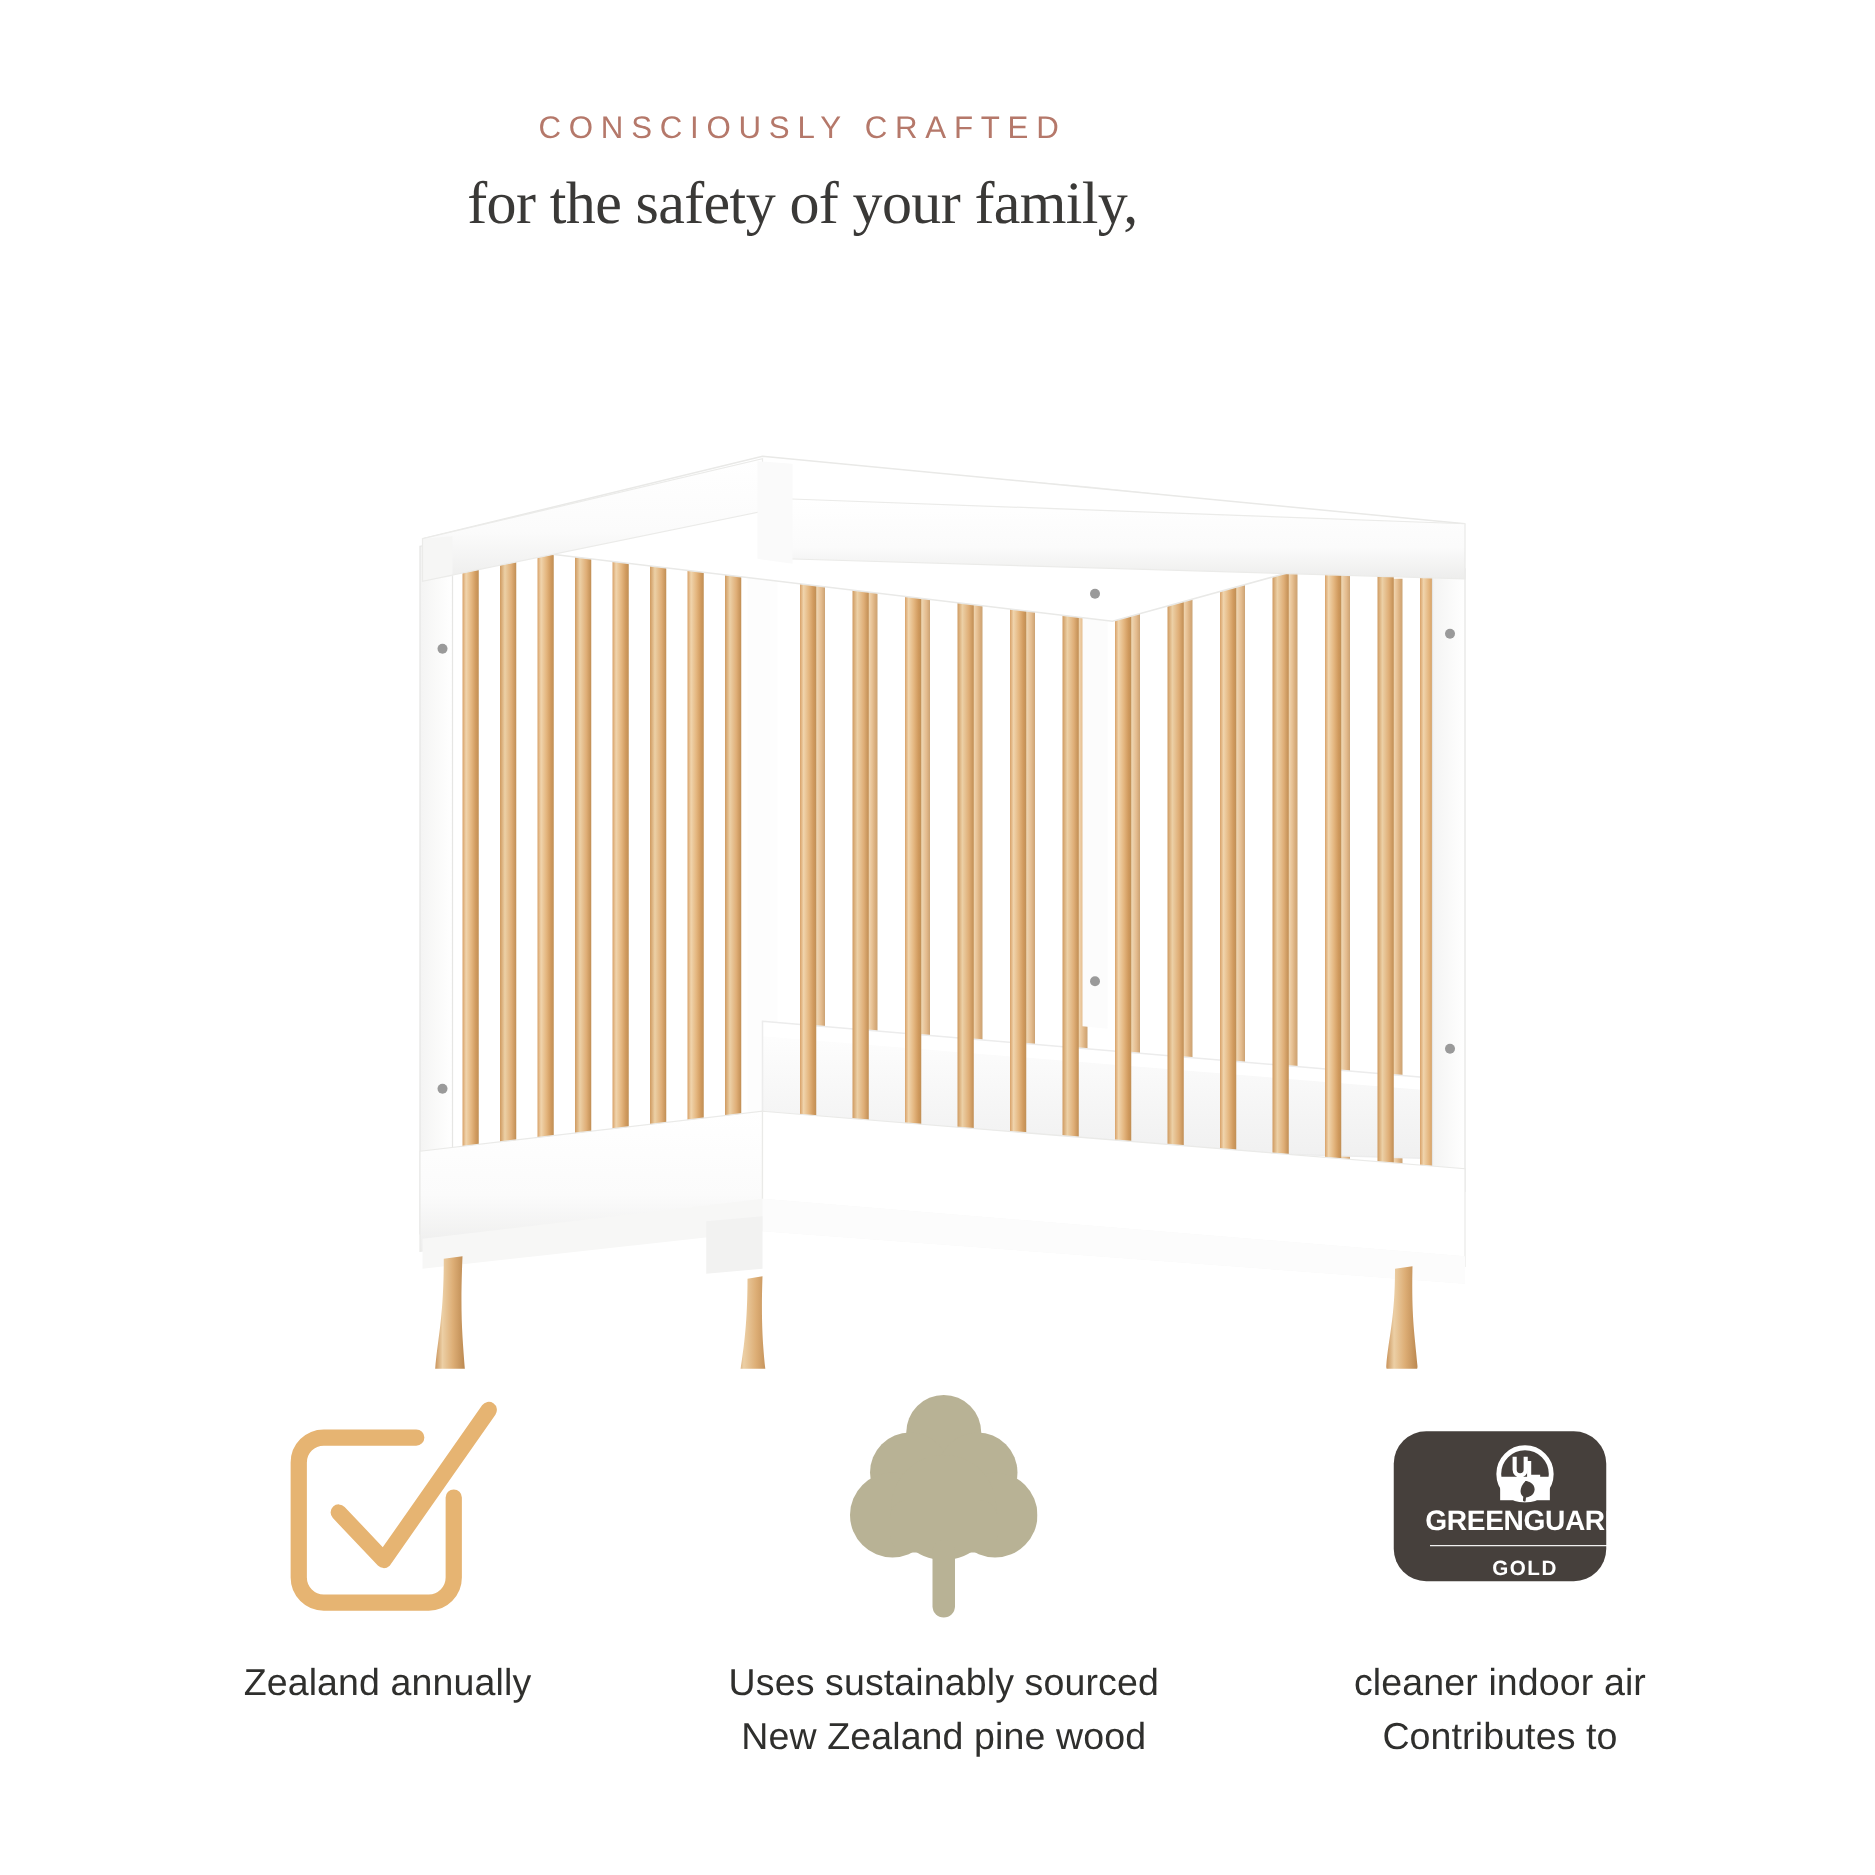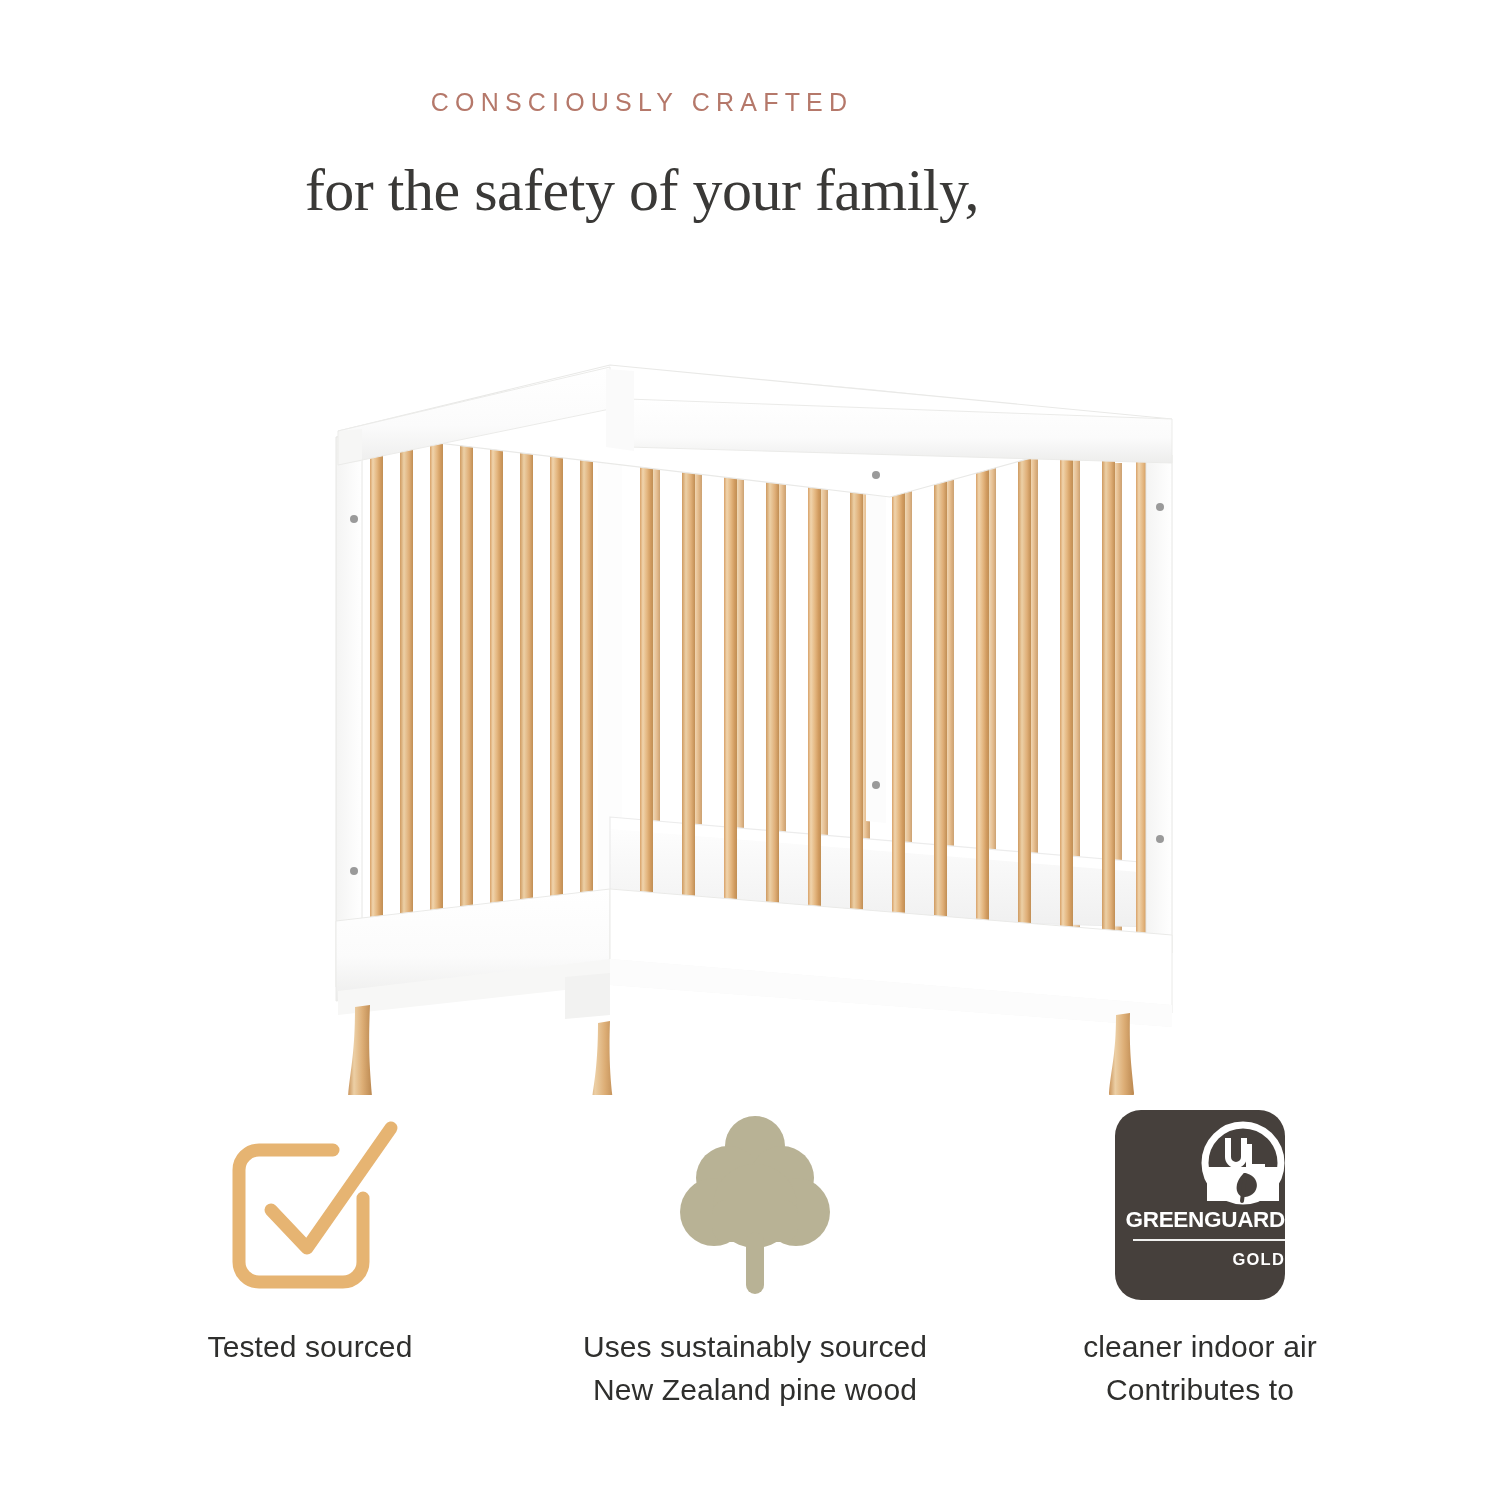--- a/index.html
+++ b/index.html
@@ -14,23 +14,23 @@
   
   .header { width: 1284px; padding-top: 88px; text-align: center; }
   .eyebrow {
     font-family: "Liberation Sans", sans-serif;
     font-size: 25px;
     letter-spacing: 6.2px;
     color: #b5786a;
     font-weight: 400;
   }
   .headline {
-    margin-top: 36px;
+    margin-top: 16px;
     font-family: "Liberation Serif", serif;
-    font-size: 60px;
+    font-size: 48px;
     line-height: 1.25;
     color: #3a3937;
     font-weight: 400;
     letter-spacing: -0.5px;
   }
   .headline .hl-line { display: block; }
 
   
   .product-stage {
     position: absolute;
@@ -61,26 +61,26 @@
     font-size: 30px;
     line-height: 1.42;
     color: #2f2f2d;
     font-weight: 400;
     letter-spacing: 0.1px;
   }
   .feature-caption .cap-line { display: block; }
 
   
   .gg-badge {
-    width: 170px; height: 190px;
+    width: 170px; height: 120px;
     background: #46403c;
     border-radius: 26px;
     display: flex;
     flex-direction: column;
-    align-items: flex-end;
+    align-items: center;
     padding-left: 40px;
   }
   .gg-ul { margin-top: 11px; }
   .gg-word {
     color: #ffffff;
     font-family: "Liberation Sans", sans-serif;
     font-weight: 700;
     font-size: 22.5px;
     letter-spacing: -0.3px;
     line-height: 1;
@@ -274,21 +274,21 @@
 <div class="features">
 
   <div class="feature">
     <div class="feature-icon">
       <svg width="190" height="182" viewBox="0 0 190 182">
         <path d="M148 84 V148 a20 20 0 0 1 -20 20 H44 a20 20 0 0 1 -20 -20 V56 a20 20 0 0 1 20 -20 H118" fill="none" stroke="#e6b472" stroke-width="13" stroke-linecap="round" stroke-linejoin="round"></path>
         <path d="M56 96 L92 134 L176 14" fill="none" stroke="#e6b472" stroke-width="13" stroke-linecap="round" stroke-linejoin="round"></path>
       </svg>
     </div>
     <div class="feature-caption">
-      <span class="cap-line">Tested sourced</span>
+      <span class="cap-line">Zealand annually</span>
     </div>
   </div>
 
   <div class="feature">
     <div class="feature-icon">
       <svg width="150" height="182" viewBox="0 0 150 182">
         <g fill="#b8b295">
           <circle cx="75" cy="32" r="30"></circle>
           <circle cx="48" cy="64" r="32"></circle>
           <circle cx="102" cy="64" r="32"></circle>

